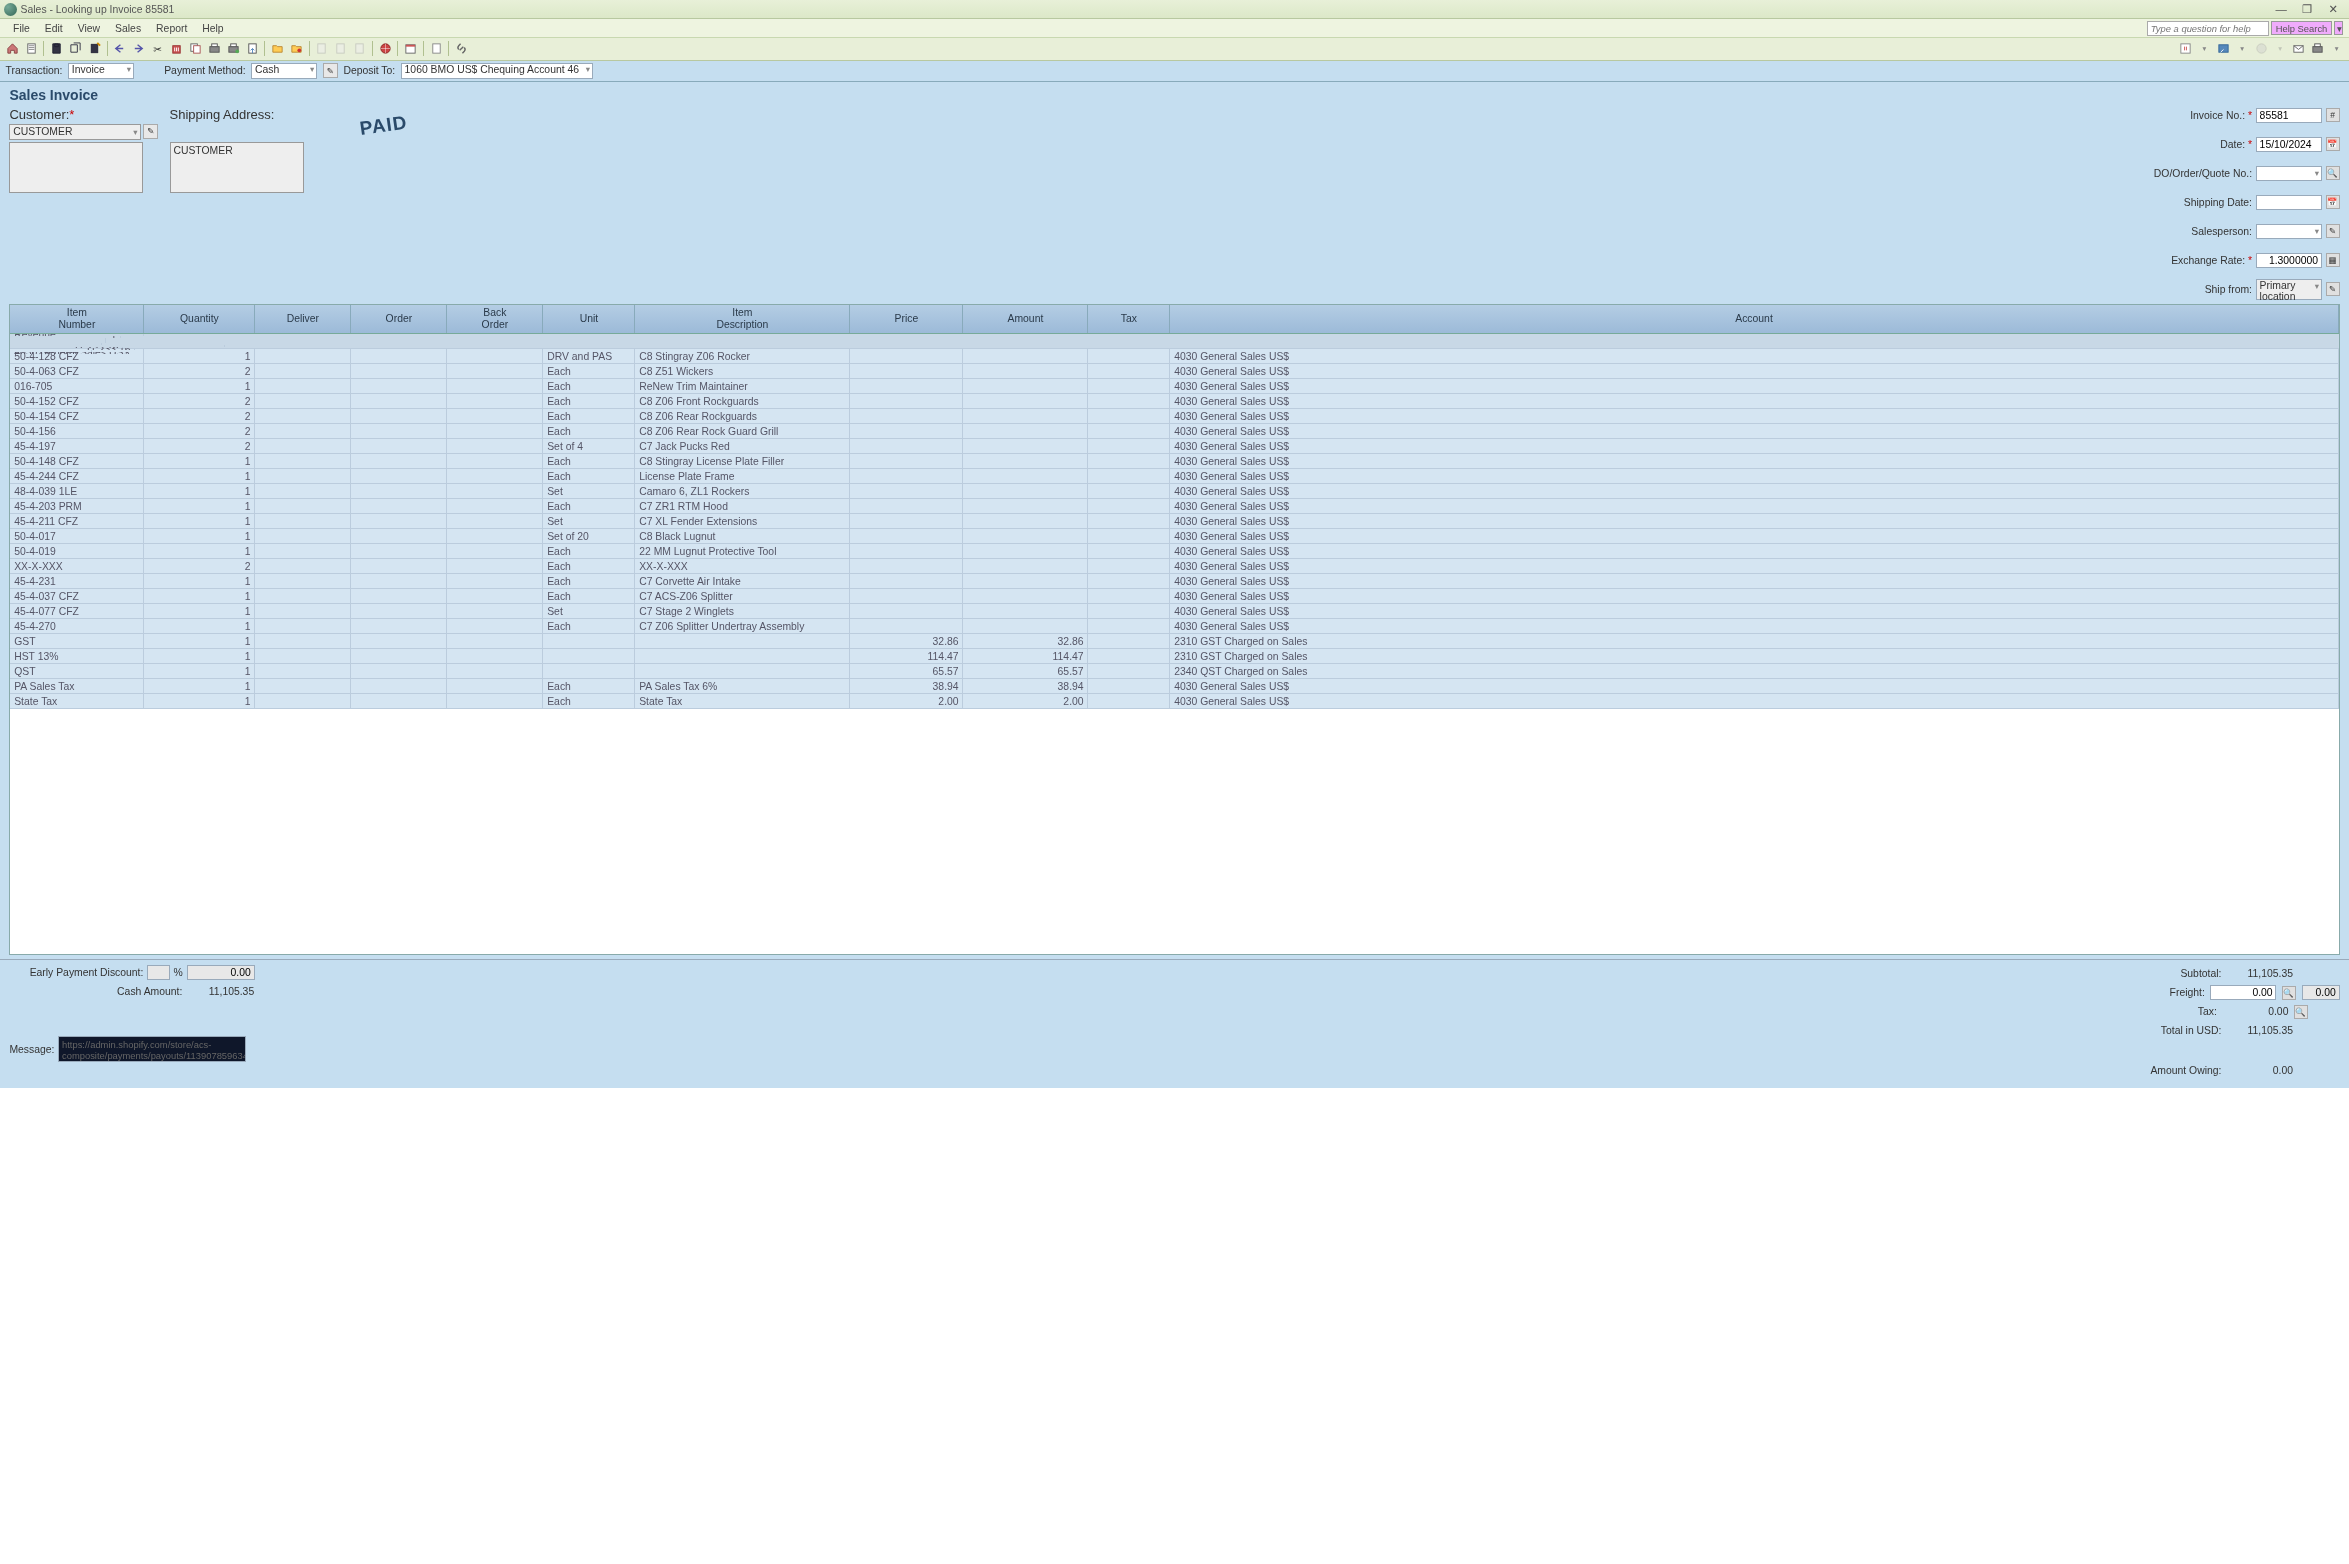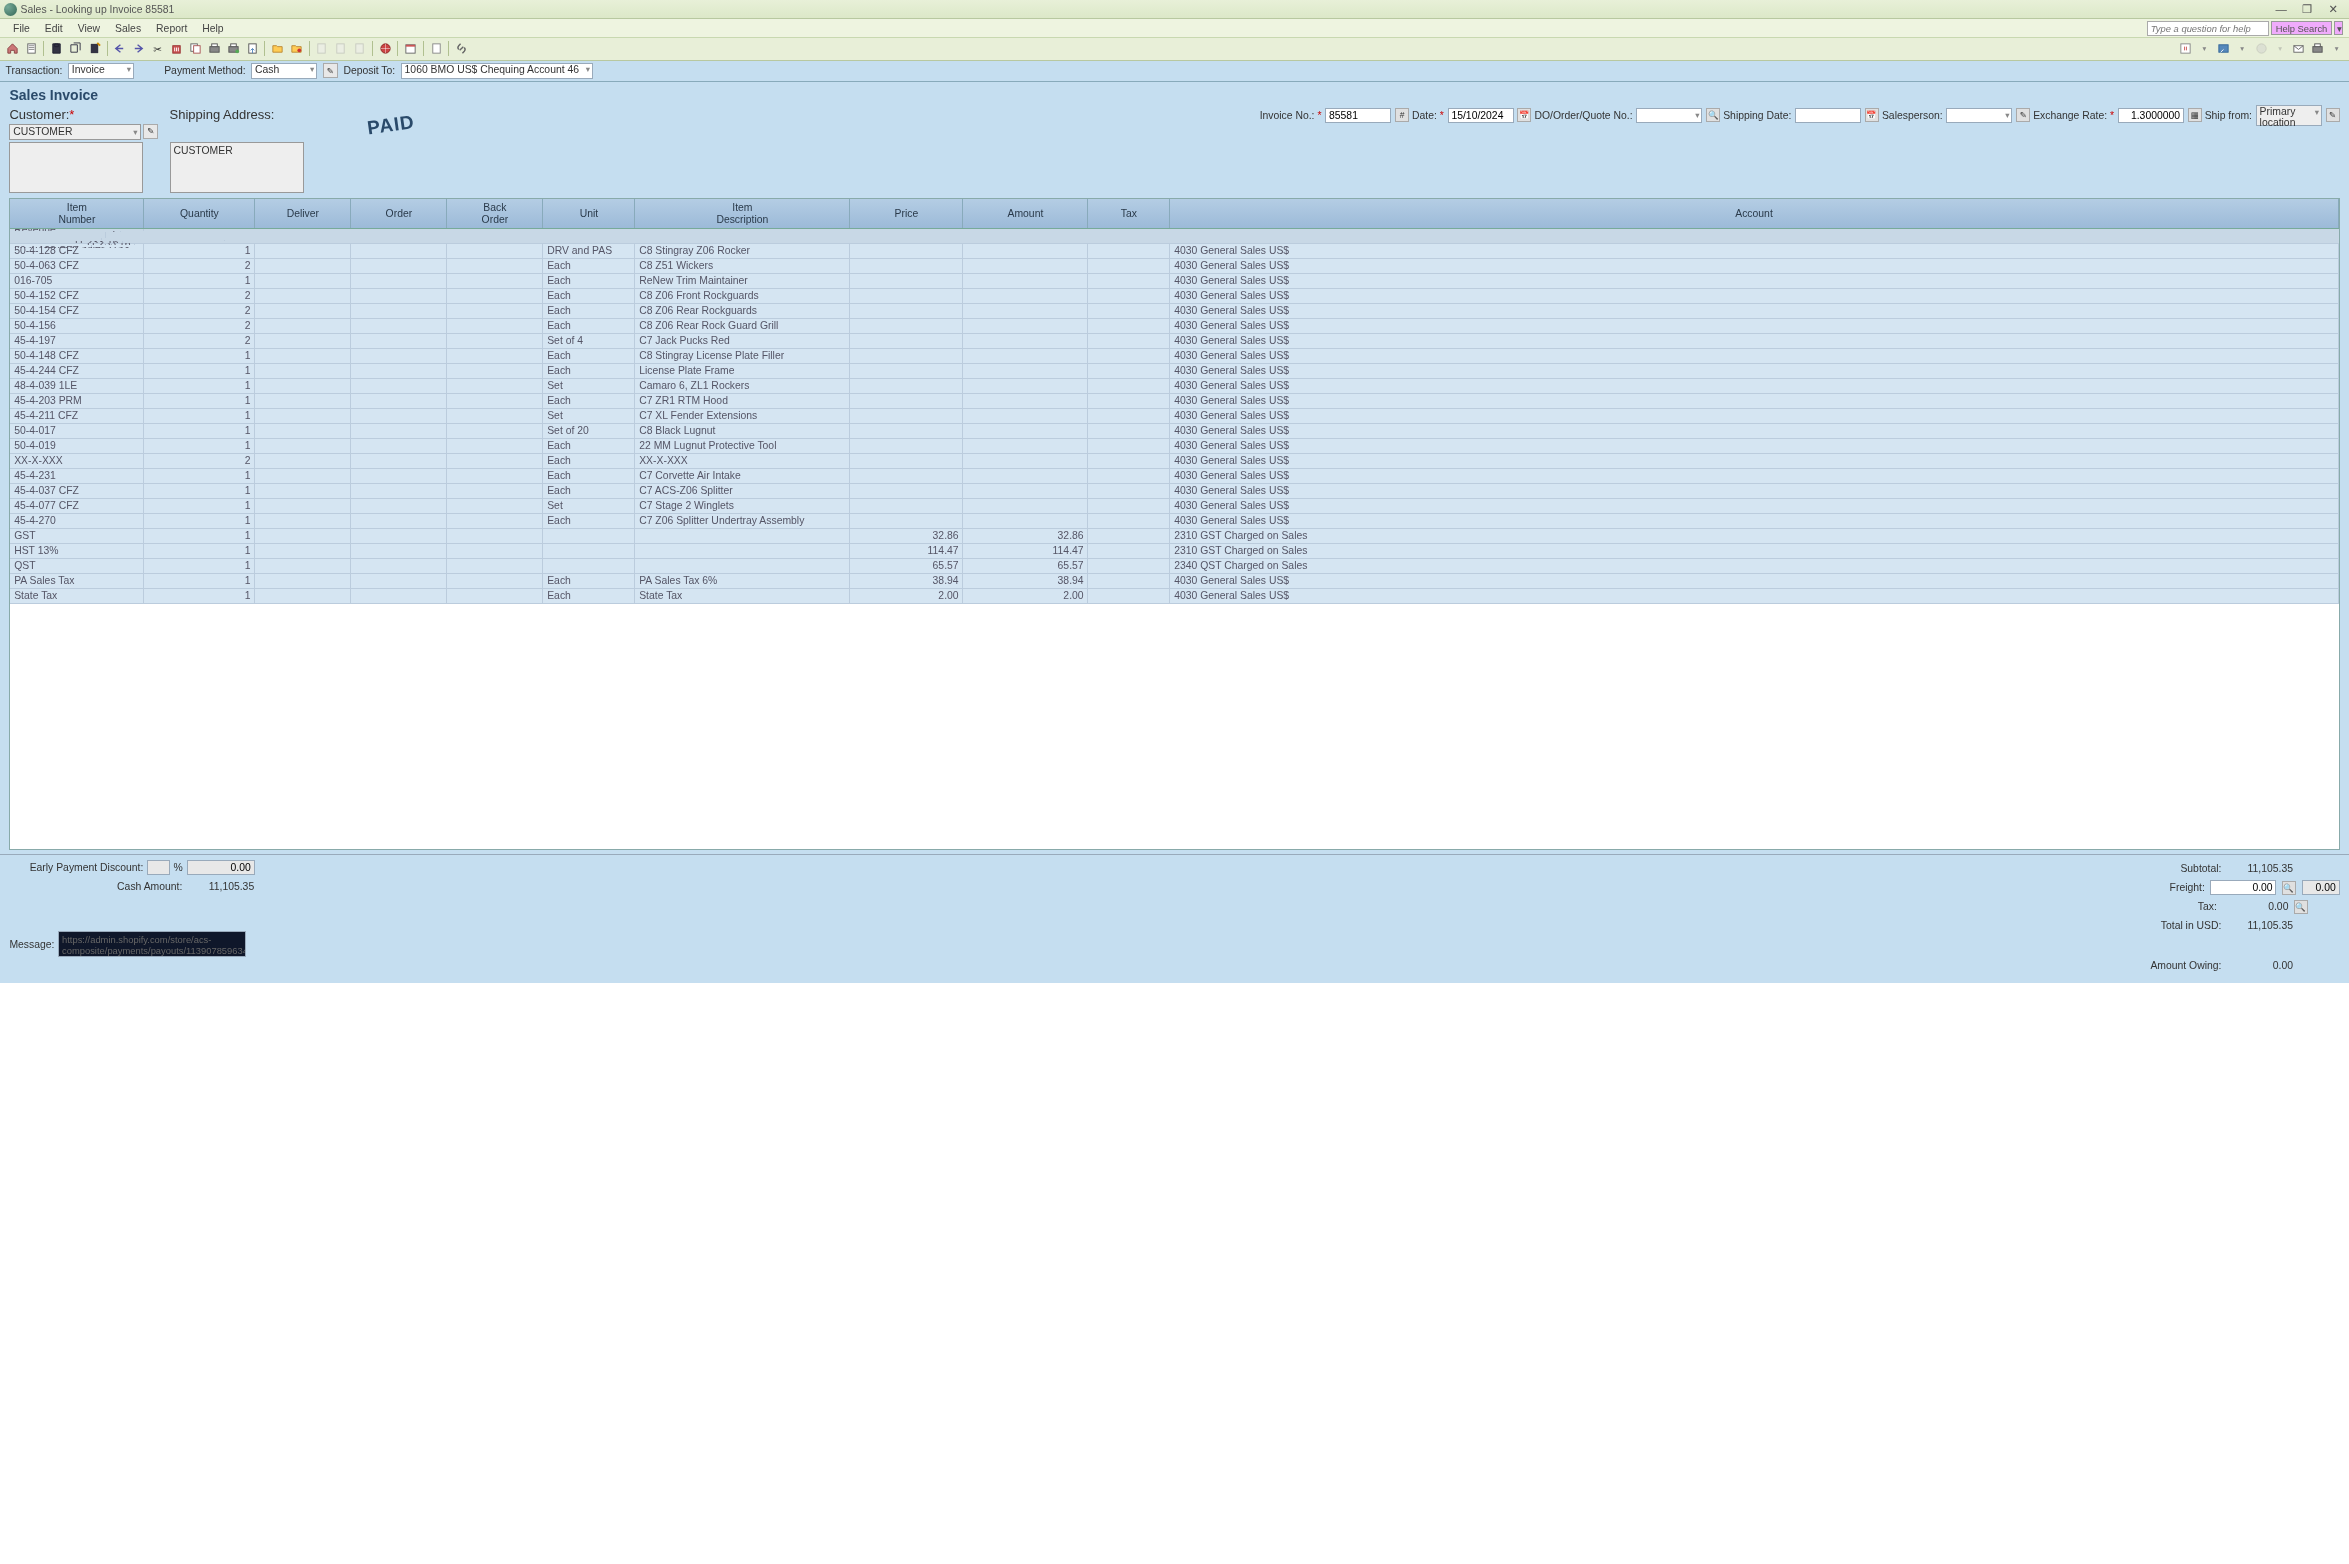--- a/index.html
+++ b/index.html
@@ -25,21 +25,21 @@
 .hdr { display: flex; }
 .hdr-left { display: flex; gap: 11.3px; }
 .salesinv { color: #2a4a6a; font-size: 14px; font-weight: bold; margin-bottom: 3.8px; }
 .paid { transform: rotate(-8deg); font-weight: 900; color: #2a4a6a; font-size: 19px; font-family: Arial Black, sans-serif; letter-spacing: 0.9px; margin: 7.5px 0 0 56px; }
 .fld { display: flex; flex-direction: column; gap: 1.9px; }
 .fldlbl { font-size: 13px; color: #333; }
 .req { color: #c00; }
 .cbox { background: #eee; border: 0.9px solid #999; width: 132px; height: 16px; padding: 0 2.8px; font-size: 10.4px; display: flex; align-items:center; position:relative;}
 .cbox::after{content:'▾'; position:absolute; right:2.8px; color:#888; font-size:8.5px;}
 .addrbox { background: #eee; border: 0.9px solid #999; width: 134px; height: 51px; padding: 1.9px 2.8px; font-size: 10.4px; overflow:hidden; }
-.hdr-right { margin-left: auto; display: flex; flex-direction: row; gap: 3px; }
+.hdr-right { margin-left: auto; display: flex; flex-direction: column; gap: 12px; }
 .rrow { display: flex; align-items: center; justify-content: flex-end; gap: 3.8px; height: 17px; }
 .rlbl { font-size: 10.4px; color: #333; text-align: right; }
 .rinput { background: #fff; border: 0.9px solid #9ab; height: 15px; width: 66px; padding: 0 2.8px; font-size: 10.4px; text-align: left; }
 .ricon { width: 14px; height: 14px; background: #e0e0e0; border: 0.9px solid #aaa; display: flex; align-items: center; justify-content: center; font-size: 8.5px; }
 .grid { margin-top: 5.6px; border: 0.9px solid #8aa; background: #fff; }
 .ghead { display: flex; background: linear-gradient(#b4cde4,#9cbad8); border-bottom: 0.9px solid #7a9; }
 .gh { padding: 2.8px 3.8px; font-size: 10.4px; color: #2a3a4a; text-align: center; border-right: 0.9px solid #8ab; display: flex; align-items: center; justify-content: center; line-height: 1.1; }
 .gbody { max-height: 539px; overflow: auto; }
 .grow { display: flex; border-bottom: 0.9px solid #bcd; background: #d5e5f2; height: 15px; }
 .grow:first-child { background: #c8d8e6; flex-direction: column; }

